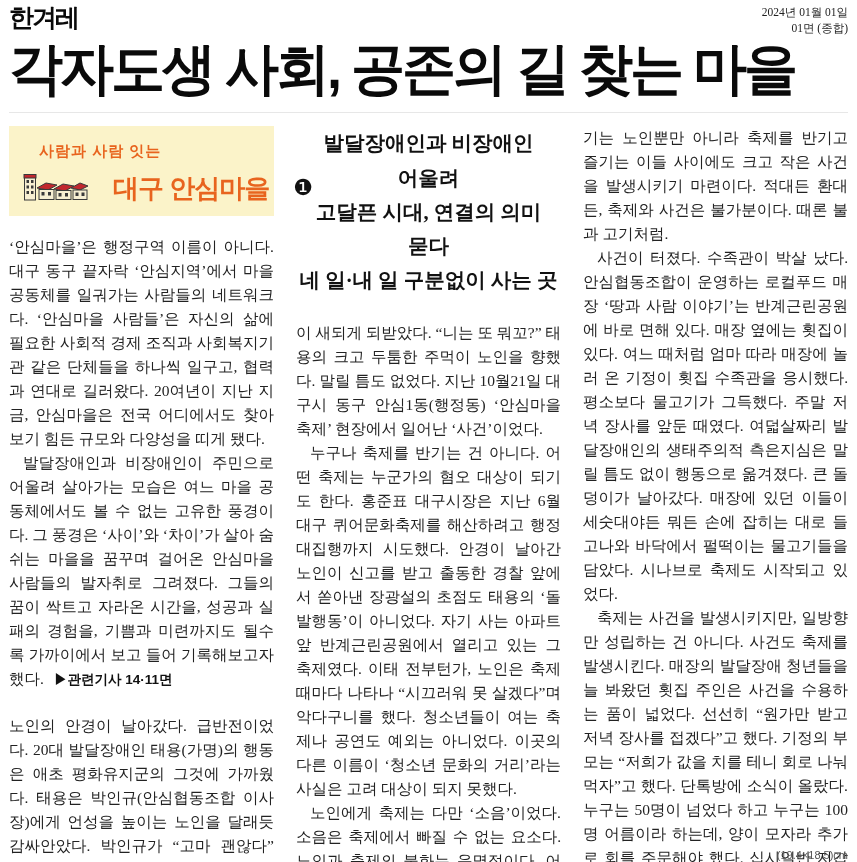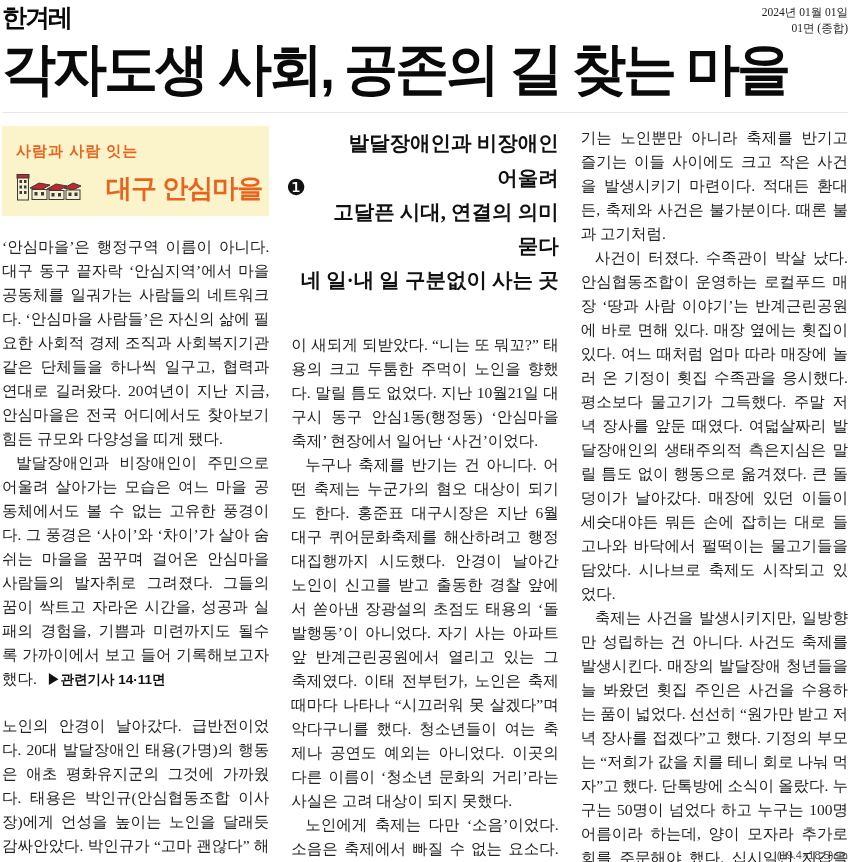--- a/index.html
+++ b/index.html
@@ -1,46 +1,46 @@
 <!DOCTYPE html>
 <html><head>
 <meta charset="utf-8">
 <style>
   html,body{margin:0;padding:0;}
   body{
     width:857px;height:862px;background:#ffffff;color:#1c1c1c;
     font-family:"Liberation Serif",serif;overflow:hidden;
   }
-  .page{position:relative;box-sizing:border-box;width:857px;height:862px;padding:5px 9px 0 2px;}
+  .page{position:relative;box-sizing:border-box;width:857px;height:862px;padding:5px 9px 0 9px;}
   
   .masthead{display:flex;justify-content:space-between;align-items:flex-start;height:32px;}
   .logo{font-family:"Liberation Sans",sans-serif;font-weight:900;font-size:25px;letter-spacing:-2px;color:#0a0a0a;line-height:1;}
   .issue{font-family:Liberation Serif, serif;font-size:11.5px;color:#222;text-align:right;line-height:1.35;}
   
   .headline{
     font-family:"Liberation Sans",sans-serif;font-weight:900;font-size:54px;
     letter-spacing:-3px;line-height:1.08;color:#0a0a0a;white-space:nowrap;
     margin:1px 0 0 0;transform:scaleY(1.04);transform-origin:left top;
   }
   .head-rule{border:none;border-top:1px solid #e7e7e7;margin:16px 0 0 0;}
   
   .cols{display:flex;gap:22px;margin-top:13px;}
   .col{flex:1;min-width:0;font-size:15.5px;line-height:24px;text-align:justify;word-break:break-all;color:#222;}
   .col p{margin:0;}
   .indent{text-indent:14px;}
   .sectgap{margin-top:22px !important;}
   
   .series-box{background:#fbf3c9;padding:13px 14px 12px 14px;margin-bottom:19px;}
-  .kicker{font-family:"Liberation Sans",sans-serif;font-weight:700;font-size:15px;color:#e8641e;letter-spacing:1px;}
+  .kicker{font-family:"Liberation Sans",sans-serif;font-weight:700;font-size:15px;color:#e8641e;letter-spacing:1px;margin-left:16px;}
   .series-row{display:flex;align-items:center;gap:24px;margin-top:9px;}
   .series-title{font-family:"Liberation Sans",sans-serif;font-weight:800;font-size:26px;color:#e8641e;letter-spacing:-1px;white-space:nowrap;}
   .series-num{font-size:22px;color:#111;line-height:1;}
   .houses{flex:0 0 auto;}
   
-  .subhead{font-weight:700;font-size:20.5px;line-height:1.67;margin-bottom:36px;color:#111;text-align:right;word-break:keep-all;}
+  .subhead{font-weight:700;font-size:20.5px;line-height:1.67;margin-bottom:24px;color:#111;text-align:center;word-break:keep-all;}
   
   .marker{font-family:"Liberation Sans",sans-serif;font-weight:700;font-size:13.5px;color:#111;margin-left:10px;white-space:nowrap;}
   .size-note{position:absolute;right:9px;bottom:1px;font-family:"Liberation Sans",sans-serif;font-size:11px;color:#555;}
 </style>
 </head>
 <body>
 
 <div class="page">
 
   <div class="masthead">

